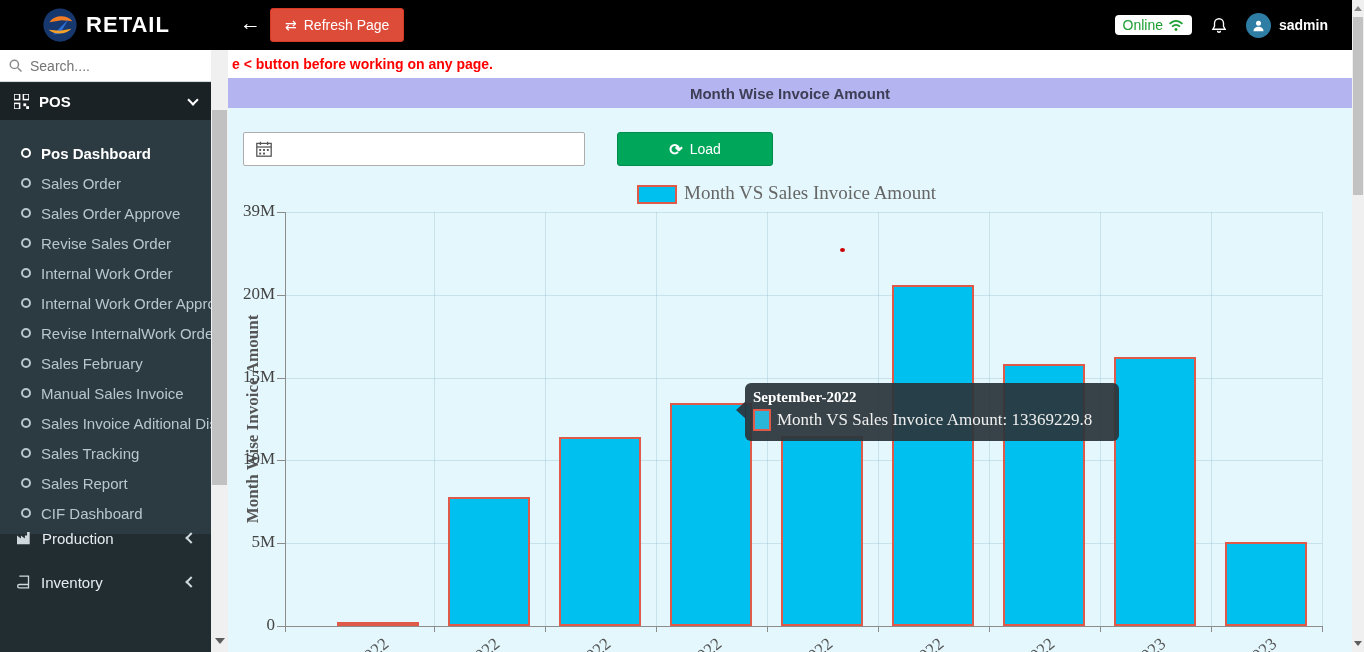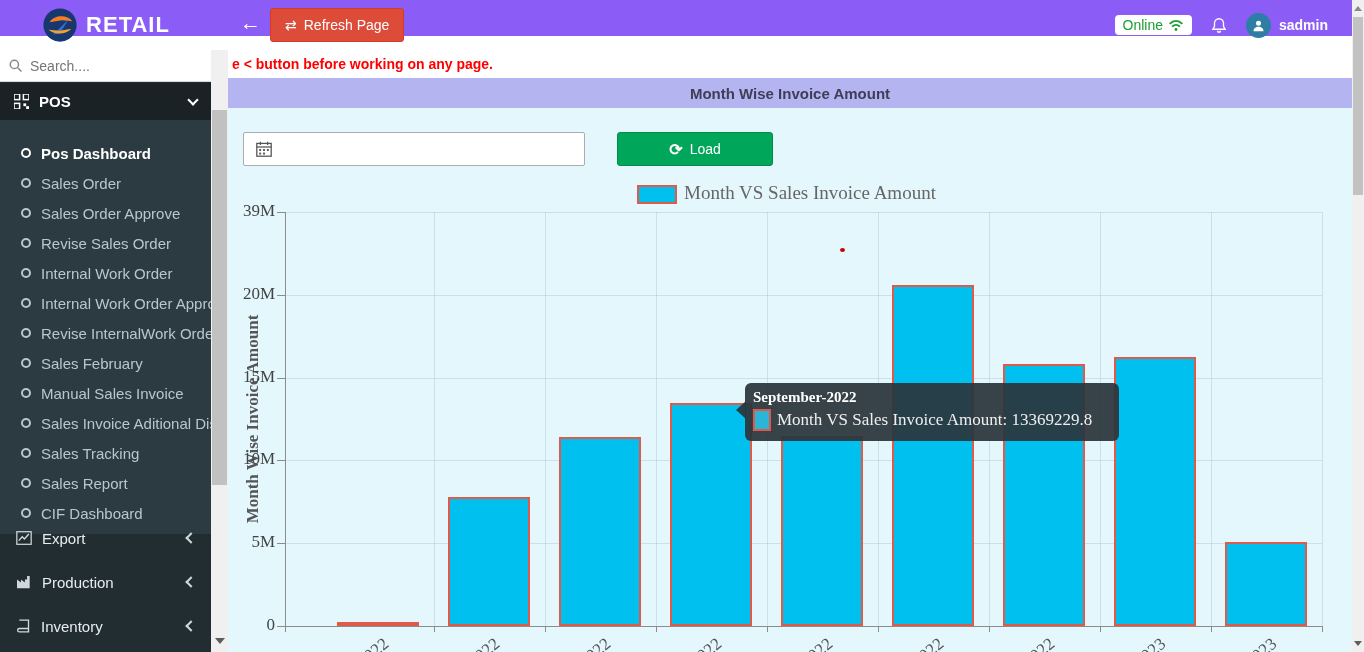--- a/index.html
+++ b/index.html
@@ -1,21 +1,21 @@
 <!DOCTYPE html>
 <html><head>
 <meta charset="utf-8">
 <style>
   * { margin:0; padding:0; box-sizing:border-box; }
   html,body { width:1364px; height:652px; overflow:hidden; background:#fff;
               font-family:"Liberation Sans", sans-serif; }
   .app { position:relative; width:1364px; height:652px; overflow:hidden; }
 
   
-  .hdr { position:absolute; left:0; top:0; width:1352px; height:36px; background:#8b5cf6; }
+  .hdr { position:absolute; left:0; top:0; width:1352px; height:50px; background:#000000; }
   .brand { position:absolute; left:0; top:0; width:211px; height:50px; display:flex;
            align-items:center; justify-content:center; gap:7px; }
   .brand-text { color:#fff; font-size:22px; font-weight:bold; letter-spacing:1px; }
   .back-arrow { position:absolute; left:240px; top:11px; color:#fff; font-size:21px; font-weight:bold; cursor:pointer; }
   .btn-refresh { position:absolute; left:270px; top:8px; height:34px; padding:0 14px;
                  background:#dd4b39; border:1px solid #d73925; border-radius:3px;
                  color:#fff; font-size:14px; display:flex; align-items:center; gap:7px; cursor:pointer; }
   .hdr-right { position:absolute; right:24px; top:0; height:50px; display:flex; align-items:center; gap:18px; }
   .online-pill { background:#fff; border-radius:4px; padding:2px 8px; display:flex; align-items:center; gap:5px;
                  color:#1e9e33; font-size:14px; }
@@ -238,30 +238,20 @@
         <div class="menu-item">
           <span class="circle-o"></span>
           <span>Sales Report</span>
         </div>
         <div class="menu-item">
           <span class="circle-o"></span>
           <span>CIF Dashboard</span>
         </div>
       </div>
     <div class="sections">
-        <div class="section-row">
-          <span>
-            <svg width="16" height="14" viewBox="0 0 18 16">
-              <rect x="0.8" y="0.8" width="16.4" height="14.4" fill="none" stroke="#cfd8dc" stroke-width="1.4"></rect>
-              <polyline points="3,11 7,6.5 9.5,9 14.5,3.5" fill="none" stroke="#cfd8dc" stroke-width="1.6"></polyline>
-            </svg>
-          </span>
-          <span class="sec-label">Export</span>
-          <span class="chev-left"></span>
-        </div>
         <div class="section-row">
           <span>
             <svg width="16" height="14" viewBox="0 0 18 16">
               <path d="M1 15 V5 l4.5 3.5 V5 l4.5 3.5 V5 l2.5 0 0-4 3 0 0 14 z" fill="#cfd8dc"></path>
             </svg>
           </span>
           <span class="sec-label">Production</span>
           <span class="chev-left"></span>
         </div>
         <div class="section-row">

